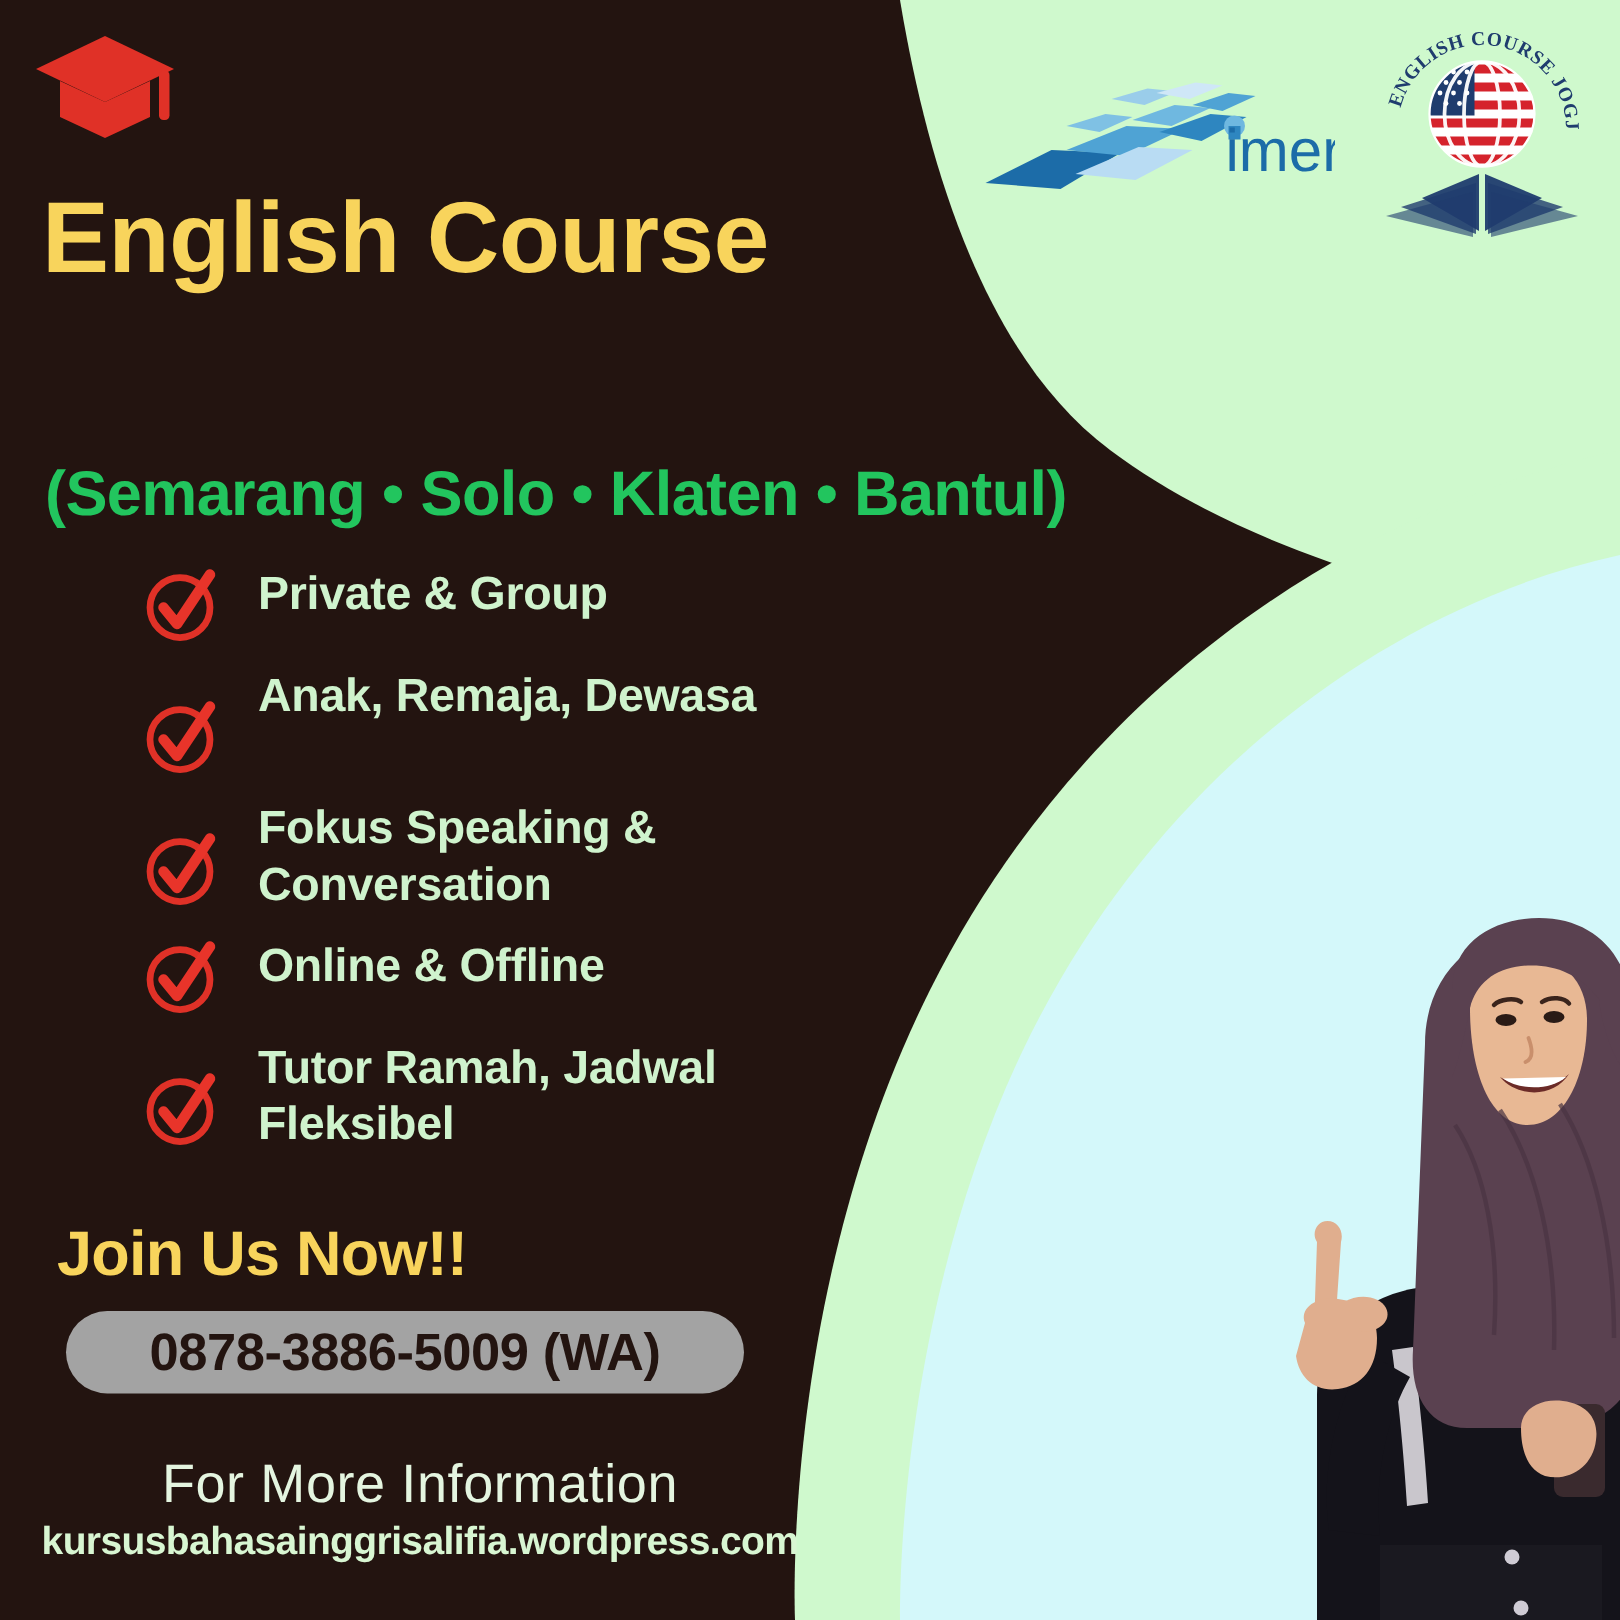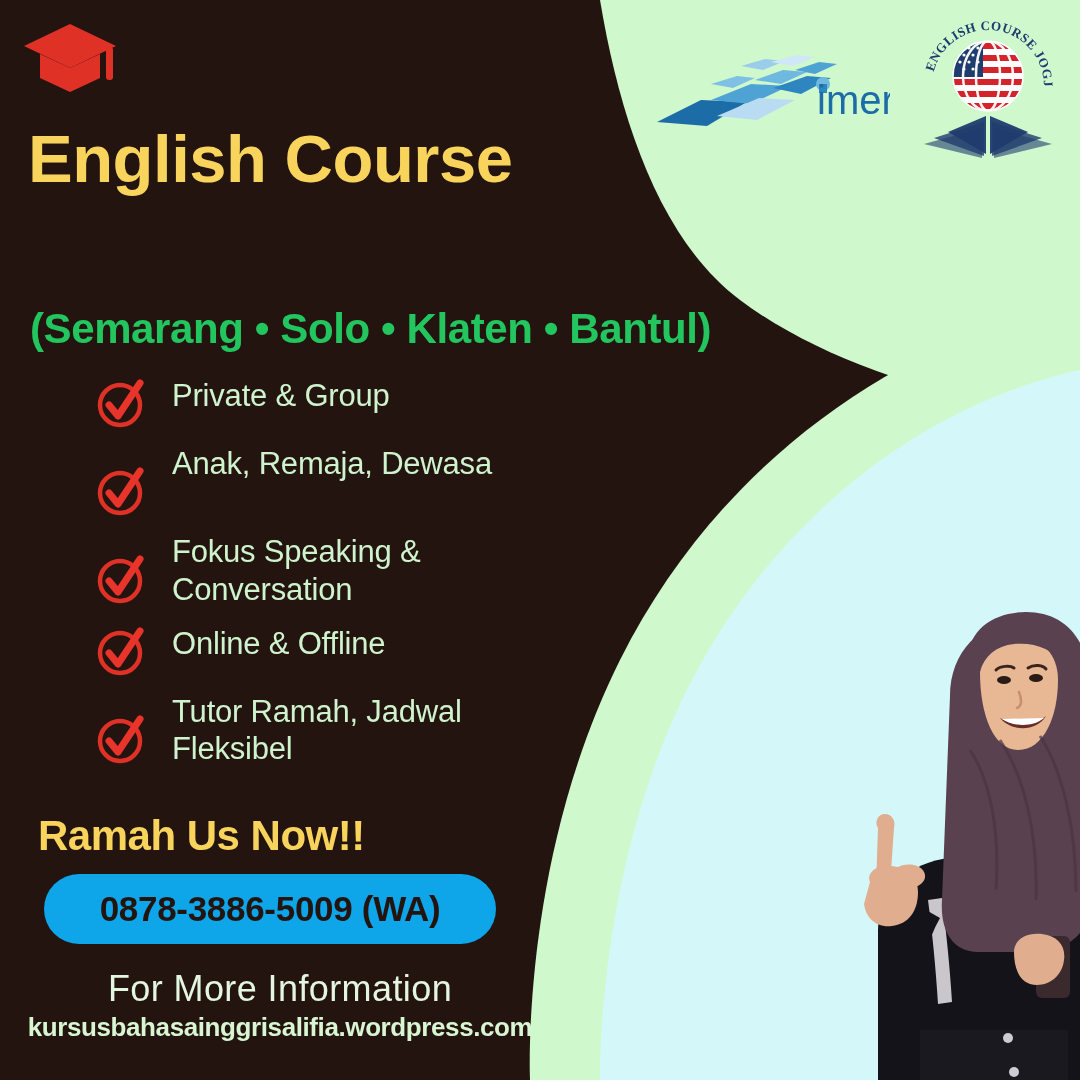--- a/index.html
+++ b/index.html
@@ -75,41 +75,41 @@
   }
   .feat .chk {
     flex: 0 0 auto;
     width: 52px; height: 52px;
     margin-right: 24px;
     margin-top: 2px;
   }
   .feat .ftxt {
     color: #CFF3CD;
     font-size: 31px;
-    font-weight: normal;
+    font-weight: bold;
     line-height: 1.22;
     letter-spacing: -0.2px;
     padding-top: 2px;
   }
   .feat.tall .chk { margin-top: 22px; }
 
   
   .join {
     position: absolute;
     left: 38px; top: 812px;
     color: #F8D45C;
     font-size: 42px;
     font-weight: bold;
     letter-spacing: -0.5px;
   }
   .phone-pill {
     position: absolute;
     left: 44px; top: 874px;
-    width: 452px; height: 70px;
-    background: #0ea5e9;
+    width: 452px; height: 55px;
+    background: #a3a3a3;
     border-radius: 40px;
     display: flex;
     align-items: center;
     justify-content: center;
   }
   .phone-pill .pnum {
     color: #231410;
     font-size: 35px;
     font-weight: bold;
     letter-spacing: -0.3px;
@@ -296,21 +296,21 @@
       <span class="chk">
         <svg viewBox="0 0 52 52" xmlns="http://www.w3.org/2000/svg">
           <circle cx="24" cy="28" r="20" fill="none" stroke="#E03127" stroke-width="4.5"></circle>
           <path d="M 13 28 L 22 39 L 44 6" fill="none" stroke="#E8342A" stroke-width="7" stroke-linecap="round" stroke-linejoin="round"></path>
         </svg>
       </span>
       <span class="ftxt">Tutor Ramah, Jadwal Fleksibel</span>
     </div>
   </div>
 
-  <div class="join">Ramah Us Now!!</div>
+  <div class="join">Join Us Now!!</div>
 
   <div class="phone-pill">
     <span class="pnum">0878-3886-5009 (WA)</span>
   </div>
 
   <div class="moreinfo">For More Information</div>
   <div class="weburl">kursusbahasainggrisalifia.wordpress.com</div>
 
   <div class="person">
     <svg viewBox="0 0 280 480" xmlns="http://www.w3.org/2000/svg">

